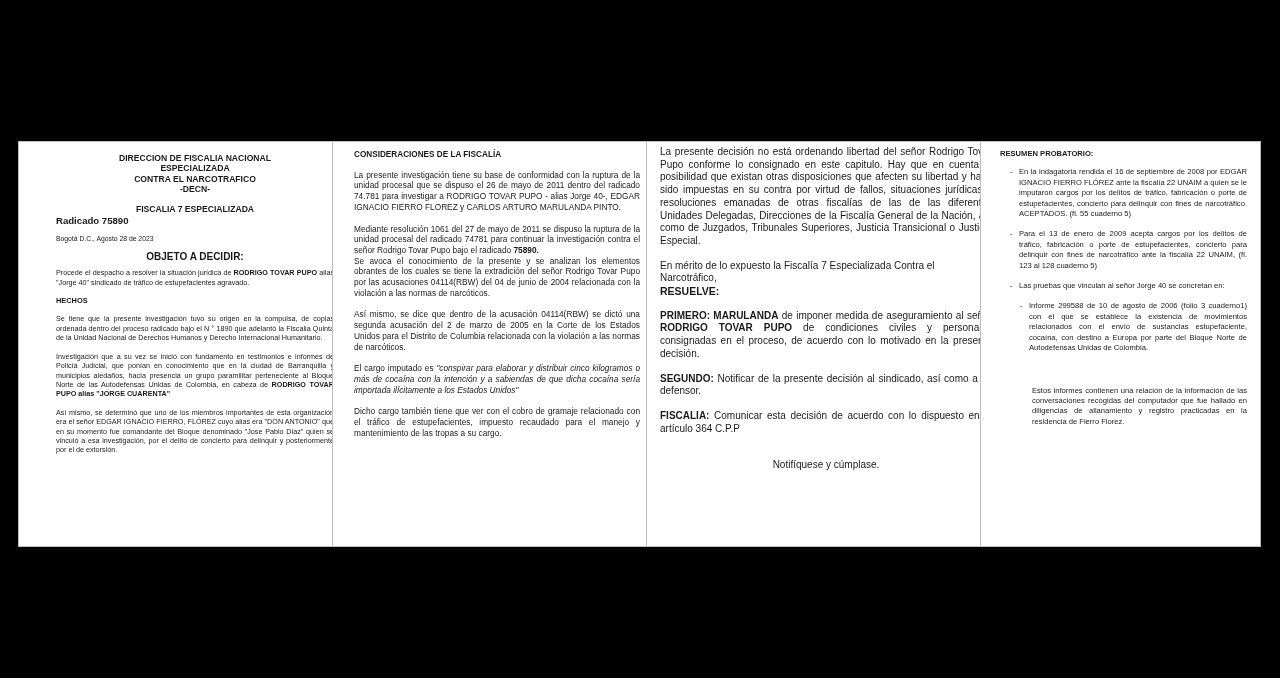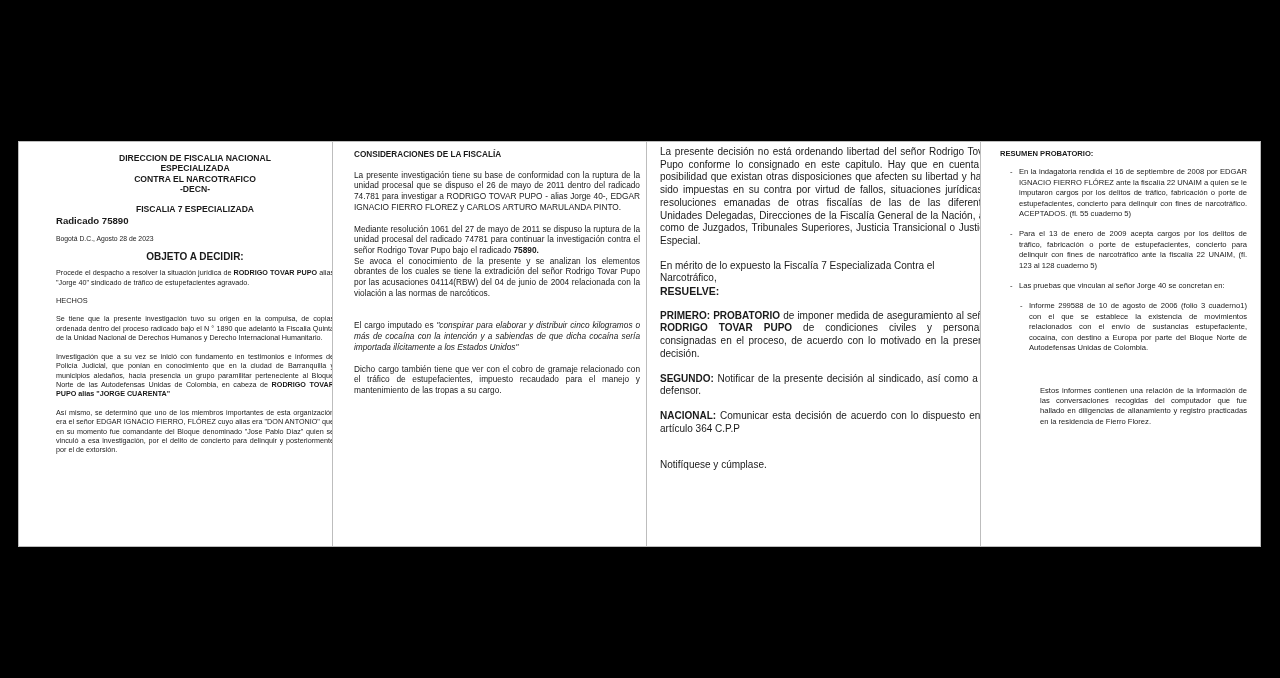--- a/index.html
+++ b/index.html
@@ -10,41 +10,41 @@
   .page {
     position:absolute; top:141px; height:406px; background:#fff;
     box-sizing:border-box; overflow:hidden;
     box-shadow: inset 0 0 0 1px #bdbdbd;
   }
   #p1 { left:18px; width:330px; padding:12px 14px 16px 38px; font-size:7.2px; line-height:9.4px; }
   #p2 { left:332px; width:320px; padding:9px 12px 0 22px; font-size:8.3px; line-height:10.7px; }
   #p3 { left:646px; width:360px; padding:5px 14px 0 14px; font-size:10px; line-height:12.7px; }
   #p4 { left:980px; width:281px; padding:8px 14px 0 20px; font-size:7.6px; line-height:10.4px; }
   p { margin:0; text-align:justify; }
-  .c { text-align:left; }
+  .c { text-align:center; }
   .b { font-weight:bold; }
   .i { font-style:italic; }
   .gap { height:9px; }
   
   #p1 .hdr { text-align:center; font-weight:bold; font-size:8.6px; line-height:10.4px; }
   #p1 .radic { font-weight:bold; font-size:9.6px; margin-top:2px; }
   #p1 .date { margin-top:9px; font-size:6.8px; }
   #p1 .obj { text-align:center; font-weight:bold; margin-top:8px; font-size:10px; }
-  #p1 .head { font-weight:normal; font-size:7.4px; }
+  #p1 .head { font-weight:bold; font-size:7.4px; }
   
   #p2 .title { font-weight:bold; font-size:8.2px; margin-bottom:9px; }
   
   #p3 .res { font-weight:bold; font-size:10.5px; }
   
   #p4 .title { font-weight:bold; font-size:7.6px; margin-bottom:8px; }
   #p4 .bul { position:relative; padding-left:9px; margin-left:10px; }
   #p4 .bul::before { content:"-"; position:absolute; left:0; top:0; }
   #p4 .sub { position:relative; padding-left:9px; margin-left:20px; }
   #p4 .sub::before { content:"-"; position:absolute; left:0; top:0; }
-  #p4 .ind { margin-left:40px; }
+  #p4 .ind { margin-left:32px; }
 </style>
 </head>
 <body>
 
 <div class="page" id="p1">
   <div class="hdr">
     <div>DIRECCION DE FISCALIA NACIONAL</div>
     <div>ESPECIALIZADA</div>
     <div>CONTRA EL NARCOTRAFICO</div>
     <div>-DECN-</div>
@@ -65,37 +65,38 @@
   <p>Así mismo, se determinó que uno de los miembros importantes de esta organización era el señor EDGAR IGNACIO FIERRO, FLÓREZ cuyo alias era "DON ANTONIO" que en su momento fue comandante del Bloque denominado "Jose Pablo Diaz" quien se vinculó a esa investigación, por el delito de concierto para delinquir y posteriormente por el de extorsión.</p>
 </div>
 
 <div class="page" id="p2">
   <div class="title">CONSIDERACIONES DE LA FISCALÍA</div>
   <p>La presente investigación tiene su base de conformidad con la ruptura de la unidad procesal que se dispuso el 26 de mayo de 2011 dentro del radicado 74.781 para investigar a RODRIGO TOVAR PUPO - alias Jorge 40-, EDGAR IGNACIO FIERRO FLOREZ y CARLOS ARTURO MARULANDA PINTO.</p>
   <div class="gap" style="height:11px"></div>
   <p><span>Mediante resolución 1061 del 27 de mayo de 2011 se dispuso la ruptura de la unidad procesal del radicado 74781 para continuar la investigación contra el señor Rodrigo Tovar Pupo bajo el radicado </span><span class="b">75890.</span></p>
   <p>Se avoca el conocimiento de la presente y se analizan los elementos obrantes de los cuales se tiene la extradición del señor Rodrigo Tovar Pupo por las acusaciones 04114(RBW) del 04 de junio de 2004 relacionada con la violación a las normas de narcóticos.</p>
   <div class="gap" style="height:11px"></div>
+  <p>Así mismo, se dice que dentro de la acusación 04114(RBW) se dictó una segunda acusación del 2 de marzo de 2005 en la Corte de los Estados Unidos para el Distrito de Columbia relacionada con la violación a las normas de narcóticos.</p>
   <div class="gap" style="height:11px"></div>
   <p><span>El cargo imputado es </span><span class="i">"conspirar para elaborar y distribuir cinco kilogramos o más de cocaína con la intención y a sabiendas de que dicha cocaína sería importada ilícitamente a los Estados Unidos"</span></p>
   <div class="gap" style="height:11px"></div>
   <p>Dicho cargo también tiene que ver con el cobro de gramaje relacionado con el tráfico de estupefacientes, impuesto recaudado para el manejo y mantenimiento de las tropas a su cargo.</p>
 </div>
 
 <div class="page" id="p3">
   <p>La presente decisión no está ordenando libertad del señor Rodrigo Tovar Pupo conforme lo consignado en este capitulo. Hay que en cuenta la posibilidad que existan otras disposiciones que afecten su libertad y haya sido impuestas en su contra por virtud de fallos, situaciones jurídicas y resoluciones emanadas de otras fiscalías de las de las diferentes Unidades Delegadas, Direcciones de la Fiscalía General de la Nación, así como de Juzgados, Tribunales Superiores, Justicia Transicional o Justicia Especial.</p>
   <div class="gap" style="height:12px"></div>
   <p style="text-align:left">En mérito de lo expuesto la Fiscalía 7 Especializada Contra el Narcotráfico,</p>
   <div class="res">RESUELVE:</div>
   <div class="gap" style="height:12px"></div>
-  <p><span class="b">PRIMERO:</span> <span class="b">PROBATORIO</span><span> de imponer medida de aseguramiento al señor </span><span class="b">RODRIGO TOVAR PUPO</span><span> de condiciones civiles y personales consignadas en el proceso, de acuerdo con lo motivado en la presente decisión.</span></p>
+  <p><span class="b">PRIMERO:</span> <span class="b">MARULANDA</span><span> de imponer medida de aseguramiento al señor </span><span class="b">RODRIGO TOVAR PUPO</span><span> de condiciones civiles y personales consignadas en el proceso, de acuerdo con lo motivado en la presente decisión.</span></p>
   <div class="gap" style="height:12px"></div>
   <p><span class="b">SEGUNDO:</span><span> Notificar de la presente decisión al sindicado, así como a su defensor.</span></p>
   <div class="gap" style="height:12px"></div>
-  <p><span class="b">NACIONAL:</span><span> Comunicar esta decisión de acuerdo con lo dispuesto en el artículo 364 C.P.P</span></p>
+  <p><span class="b">FISCALIA:</span><span> Comunicar esta decisión de acuerdo con lo dispuesto en el artículo 364 C.P.P</span></p>
   <div class="gap" style="height:12px"></div>
   <div class="gap" style="height:12px"></div>
   <p class="c">Notifíquese y cúmplase.</p>
 </div>
 
 <div class="page" id="p4">
   <div class="title">RESUMEN PROBATORIO:</div>
   <p class="bul">En la indagatoria rendida el 16 de septiembre de 2008 por EDGAR IGNACIO FIERRO FLÓREZ ante la fiscalía 22 UNAIM a quien se le imputaron cargos por los delitos de tráfico, fabricación o porte de estupefacientes, concierto para delinquir con fines de narcotráfico. ACEPTADOS. (fl. 55 cuaderno 5)</p>
   <div class="gap" style="height:10px"></div>
   <p class="bul">Para el 13 de enero de 2009 acepta cargos por los delitos de tráfico, fabricación o porte de estupefacientes, concierto para delinquir con fines de narcotráfico ante la fiscalía 22 UNAIM, (fl. 123 al 128 cuaderno 5)</p>

